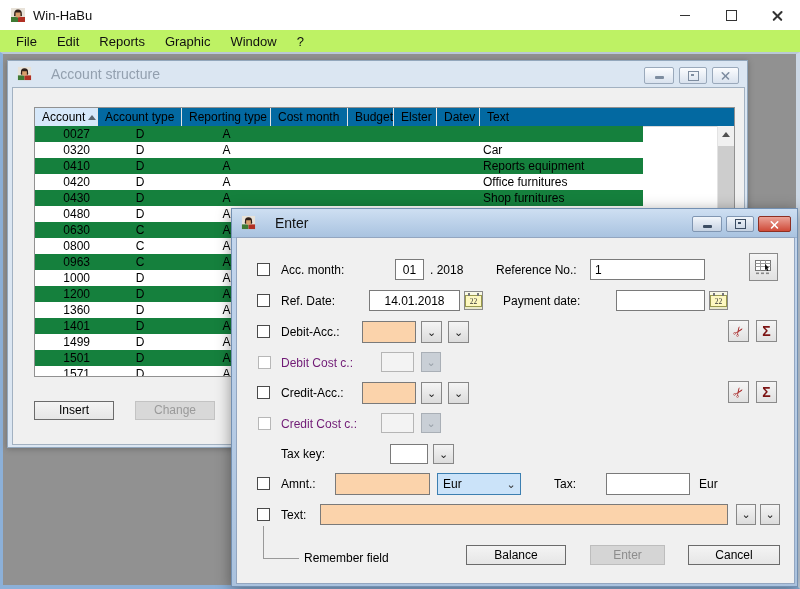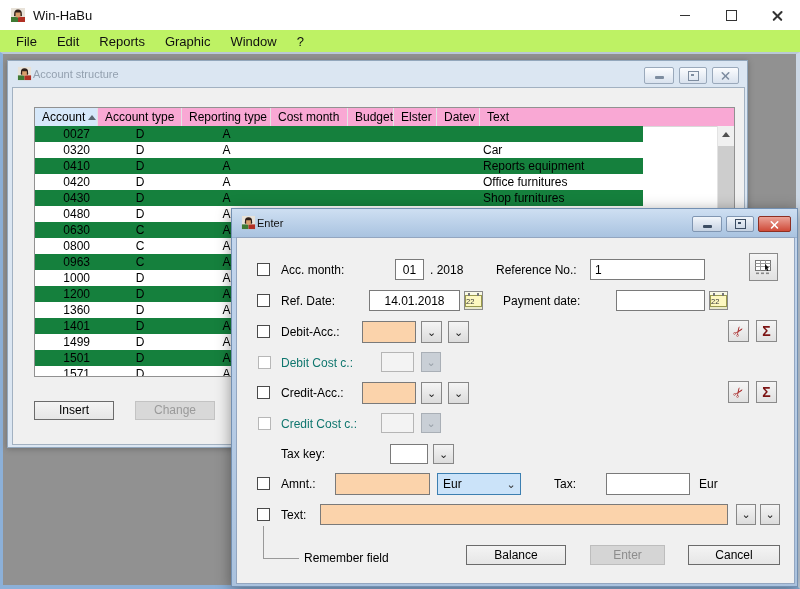--- a/index.html
+++ b/index.html
@@ -21,36 +21,36 @@
   .x-bars::before{transform:rotate(45deg);}
   .x-bars::after{transform:rotate(-45deg);}
   .menubar{position:absolute;left:0;top:30px;width:800px;height:22px;background:#bef264;display:flex;align-items:center;padding-left:6px;box-sizing:border-box;}
   .menu-item{padding:3px 10px;font-size:13px;color:#101010;cursor:default;}
   
   .mdi{position:absolute;left:0;top:52px;width:800px;height:537px;background:#919191;box-sizing:border-box;
        border-left:3px solid #8cb0d8;border-right:4px solid #ccd8e5;border-bottom:4px solid #8cb0d8;border-top:2px solid #bac8d6;}
   
   .child-win{position:absolute;box-sizing:border-box;}
   .cw-titlebar{position:absolute;left:0;top:0;right:0;display:flex;align-items:center;}
-  .cw-title{margin-left:0;font-size:11px;}
+  .cw-title{margin-left:18px;font-size:14px;}
   .cw-btns{position:absolute;top:6px;display:flex;gap:5px;}
   .cwbtn{height:17px;border-radius:2px;display:flex;align-items:center;justify-content:center;box-sizing:border-box;}
   .cw-min-g{width:9px;height:3px;background:currentColor;margin-top:4px;border-radius:1px;}
   .cw-rest-g{width:9px;height:8px;border:1px solid currentColor;position:relative;}
   .cw-rest-g::after{content:"";position:absolute;left:2px;top:2px;width:3px;height:2px;background:currentColor;}
   
   .acct-win{left:4px;top:6px;width:741px;height:388px;background:#dbe6f2;border:1px solid #93a7bc;box-shadow:0 1px 6px rgba(0,0,0,.25);z-index:1;}
   .acct-win .cw-titlebar{height:26px;}
   .acct-win .cw-title{color:#93a0af;}
   .acct-win .cw-btns{right:8px;}
   .acct-win .cwbtn{color:#7e8da0;border:1px solid #9aa9bb;background:linear-gradient(#fbfcfe,#d9e2ee);}
   .acct-content{position:absolute;left:4px;top:26px;width:733px;height:358px;background:#f0f0f0;border:1px solid #a2b1c1;box-sizing:border-box;}
   
   .acct-table{position:absolute;left:26px;top:46px;width:701px;height:270px;background:#fff;border:1px solid #919191;box-sizing:border-box;overflow:hidden;}
-  .thead{display:flex;height:18px;background:#f9a8d4;border-bottom:1px solid #d9d9d9;}
+  .thead{display:flex;height:18px;background:#0369a1;border-bottom:1px solid #d9d9d9;}
   .th{box-sizing:border-box;padding:2px 0 0 7px;border-right:1px solid #e4e4e4;font-size:12px;white-space:nowrap;overflow:hidden;}
   .th.sorted{background:#d6e8fa;}
   .sort-tri{display:inline-block;width:0;height:0;border-left:4px solid transparent;border-right:4px solid transparent;border-bottom:5px solid #5a6570;margin-left:3px;margin-bottom:1px;}
   .w-acc{width:63px;} .w-at{width:84px;} .w-rt{width:89px;} .w-cc{width:77px;} .w-bu{width:46px;} .w-el{width:43px;} .w-da{width:43px;} .w-tx{width:163px;border-right:none;}
   .rows-host{position:absolute;left:0;top:18px;width:608px;}
   .trow{display:flex;height:16px;line-height:16px;background:#fff;}
   .trow.alt{background:#15803d;}
   .c{box-sizing:border-box;white-space:nowrap;overflow:hidden;font-size:12px;}
   .c.ca{width:63px;text-align:right;padding-right:8px;}
   .c.ct{width:84px;text-align:center;}
@@ -72,34 +72,34 @@
   
   .enter-win{left:228px;top:154px;width:567px;height:379px;background:linear-gradient(#c5d7ee,#aac2de);border:1px solid #7390b2;box-shadow:0 3px 14px rgba(0,0,0,.4);z-index:2;}
   .enter-win .cw-titlebar{height:28px;background:linear-gradient(#cedff2,#a9c3e0);border-bottom:1px solid #97b2d2;}
   .enter-win .cw-title{color:#111;}
   .enter-win .cw-btns{right:6px;top:7px;gap:4px;}
   .enter-win .cwbtn{height:16px;color:#3c4d63;border:1px solid #8096b2;background:linear-gradient(#f2f6fb,#c6d2e2);}
   .cwbtn.close-red{color:#fff;border:1px solid #8e2f22;background:linear-gradient(#eba398,#cf4a38);}
   .enter-content{position:absolute;left:4px;top:28px;width:559px;height:347px;background:#f0f0f0;border:1px solid #93a6c0;box-sizing:border-box;}
   .f{position:absolute;} 
   .flabel{font-size:12px;white-space:nowrap;}
-  .flabel.dis{color:#0f766e;}
+  .flabel.dis{color:#701a75;}
   .cbx{position:absolute;width:13px;height:13px;background:#fff;border:1px solid #4a4a4a;box-sizing:border-box;}
   .cbx.dis{border-color:#b7b7b7;}
   .tinput{position:absolute;box-sizing:border-box;border:1px solid #7a7a7a;background:#fff;font-family:inherit;font-size:12px;padding:0 4px;outline:none;}
   .tinput.center{text-align:center;}
   .tinput.orange{background:#fbd3ab;}
   .tinput.dis{background:#f3f3f3;border-color:#b5b5b5;}
   .ddbtn{position:absolute;box-sizing:border-box;border:1px solid #878787;background:linear-gradient(#f4f4f4,#dcdcdc);display:flex;align-items:center;justify-content:center;font-size:11px;color:#222;line-height:1;}
   .ddbtn.dis{background:#c9cfd6;border-color:#a9afb6;color:#98a0a9;}
   .combo{position:absolute;box-sizing:border-box;border:1px solid #3c7fb1;background:#cbe3f9;display:flex;align-items:center;font-size:12px;}
   .combo .combo-val{flex:1;padding-left:5px;}
   .combo .combo-arrow{width:18px;text-align:center;color:#333;font-size:11px;}
   .calbtn{position:absolute;width:19px;height:19px;box-sizing:border-box;border:1px solid #8a8a8a;background:linear-gradient(#fafae8,#e8e8c8);display:flex;align-items:center;justify-content:center;}
-  .cal-page{position:relative;width:22px;height:12px;background:#fdf8c0;border:1px solid #99994d;font-size:7.5px;line-height:12px;color:#333;text-align:left;box-sizing:border-box;}
+  .cal-page{position:relative;width:22px;height:12px;background:#fdf8c0;border:1px solid #99994d;font-size:7.5px;line-height:12px;color:#333;text-align:center;box-sizing:border-box;font-family:Liberation Serif, serif;}
   .cal-page::before,.cal-page::after{content:"";position:absolute;top:-3px;width:2px;height:3px;background:#777;}
   .cal-page::before{left:2px;} .cal-page::after{right:2px;}
   .iconbtn{position:absolute;box-sizing:border-box;border:1px solid #8a8a8a;background:linear-gradient(#f6f6f6,#e1e1e1);display:flex;align-items:center;justify-content:center;}
   .scissors-g{font-size:13px;color:#a82828;transform:rotate(-55deg);line-height:1;}
   .sigma-g{font-size:14px;font-weight:bold;color:#7c1414;line-height:1;}
   .connector{position:absolute;border-left:1px solid #999;border-bottom:1px solid #999;}
   .form-btn{position:absolute;height:20px;box-sizing:border-box;background:linear-gradient(#f4f4f4,#e6e6e6);border:1px solid #6b6b6b;font-size:12px;text-align:center;line-height:18px;}
   .form-btn.disabled{background:#d5d5d5;border-color:#bdbdbd;color:#8d8d8d;}
 </style>
 </head>

